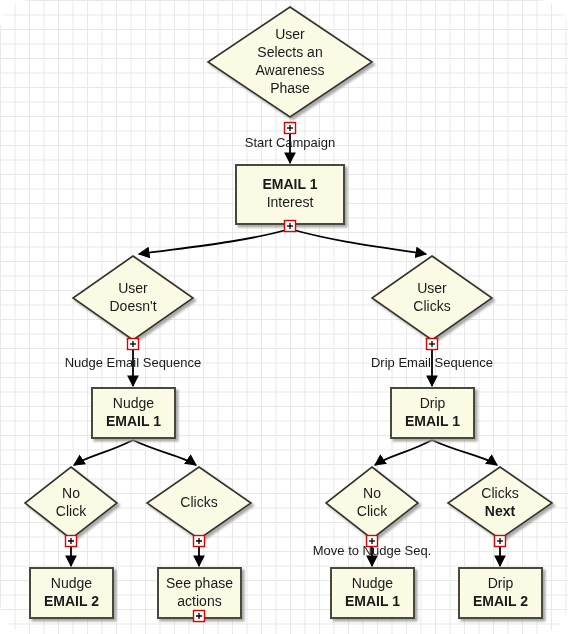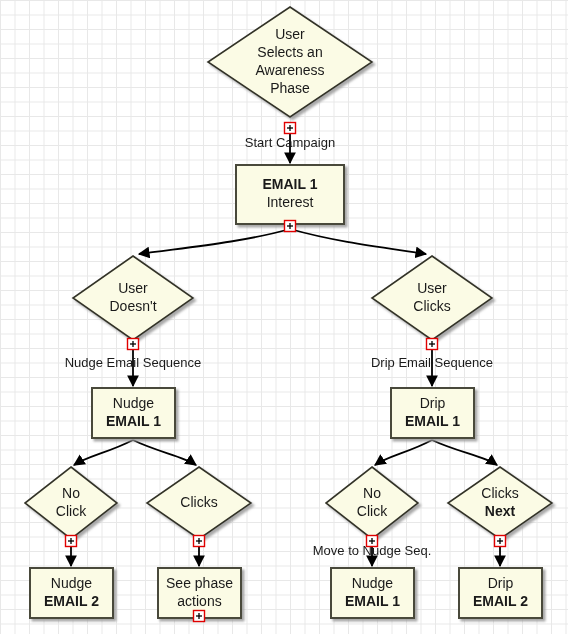--- a/index.html
+++ b/index.html
@@ -20,20 +20,21 @@
       linear-gradient(to right, #e8e8e8 1px, transparent 1px),
       linear-gradient(to bottom, #e8e8e8 1px, transparent 1px),
       linear-gradient(to right, #dcdcdc 1px, transparent 1px),
       linear-gradient(to bottom, #dcdcdc 1px, transparent 1px);
     background-size:
       14.5px 14.5px,
       14.5px 14.5px,
       58px 58px,
       58px 58px;
     background-position: 0 0, 0 0, 0 0, 0 0;
+    border-radius: 31px;
   }
   #diagram {
     position: absolute;
     left: 0;
     top: 0;
     width: 568px;
     height: 634px;
   }
   .node-shape {
     fill: #fbfbe5;

